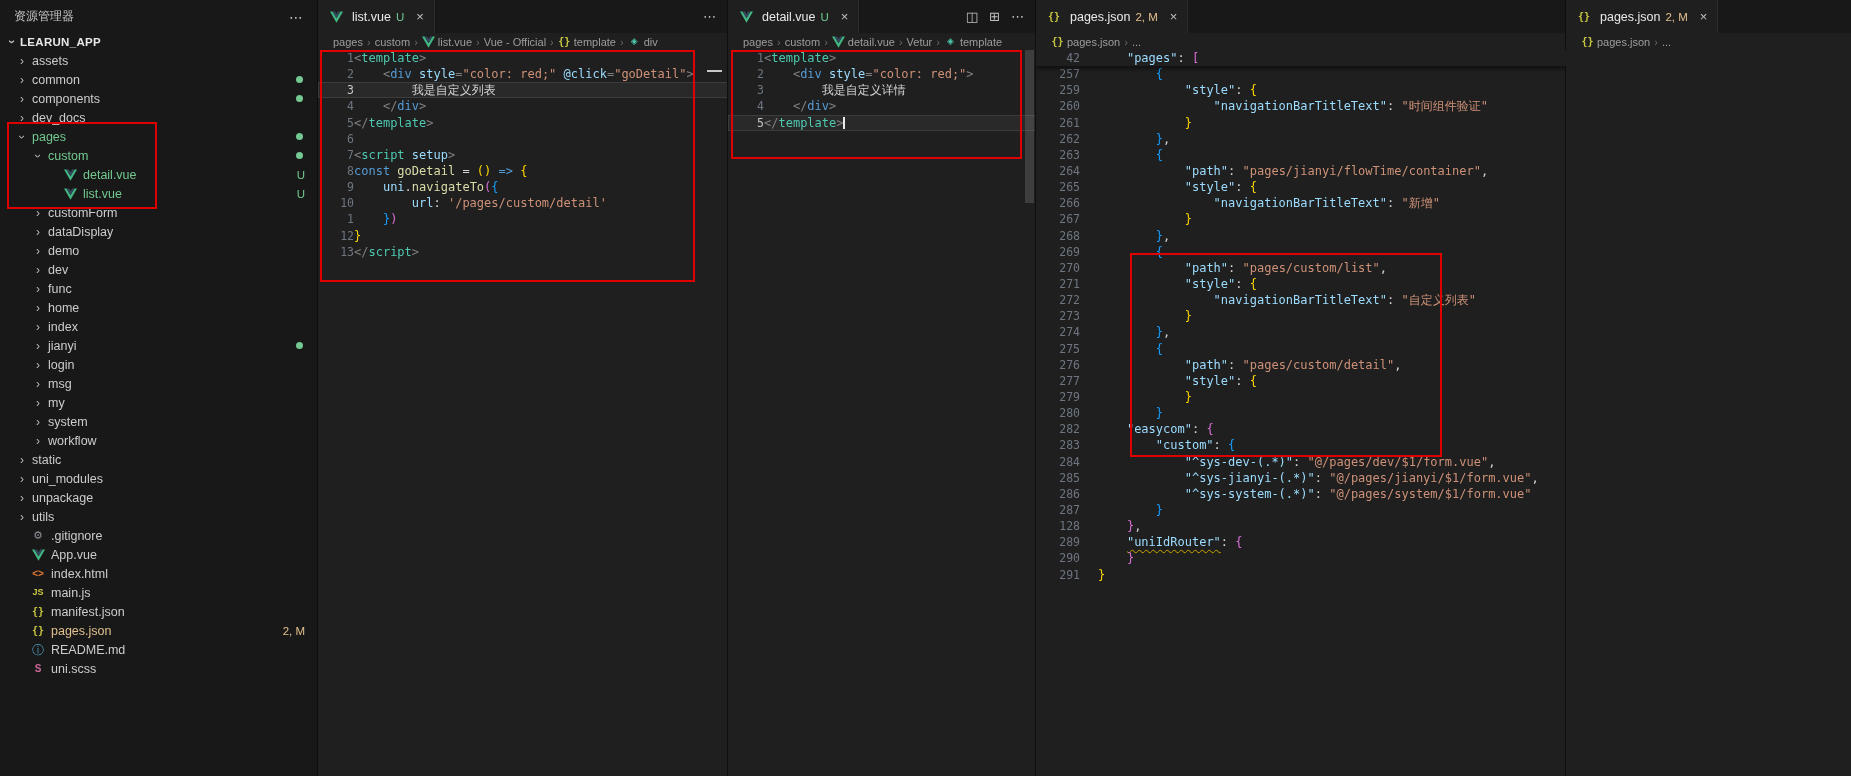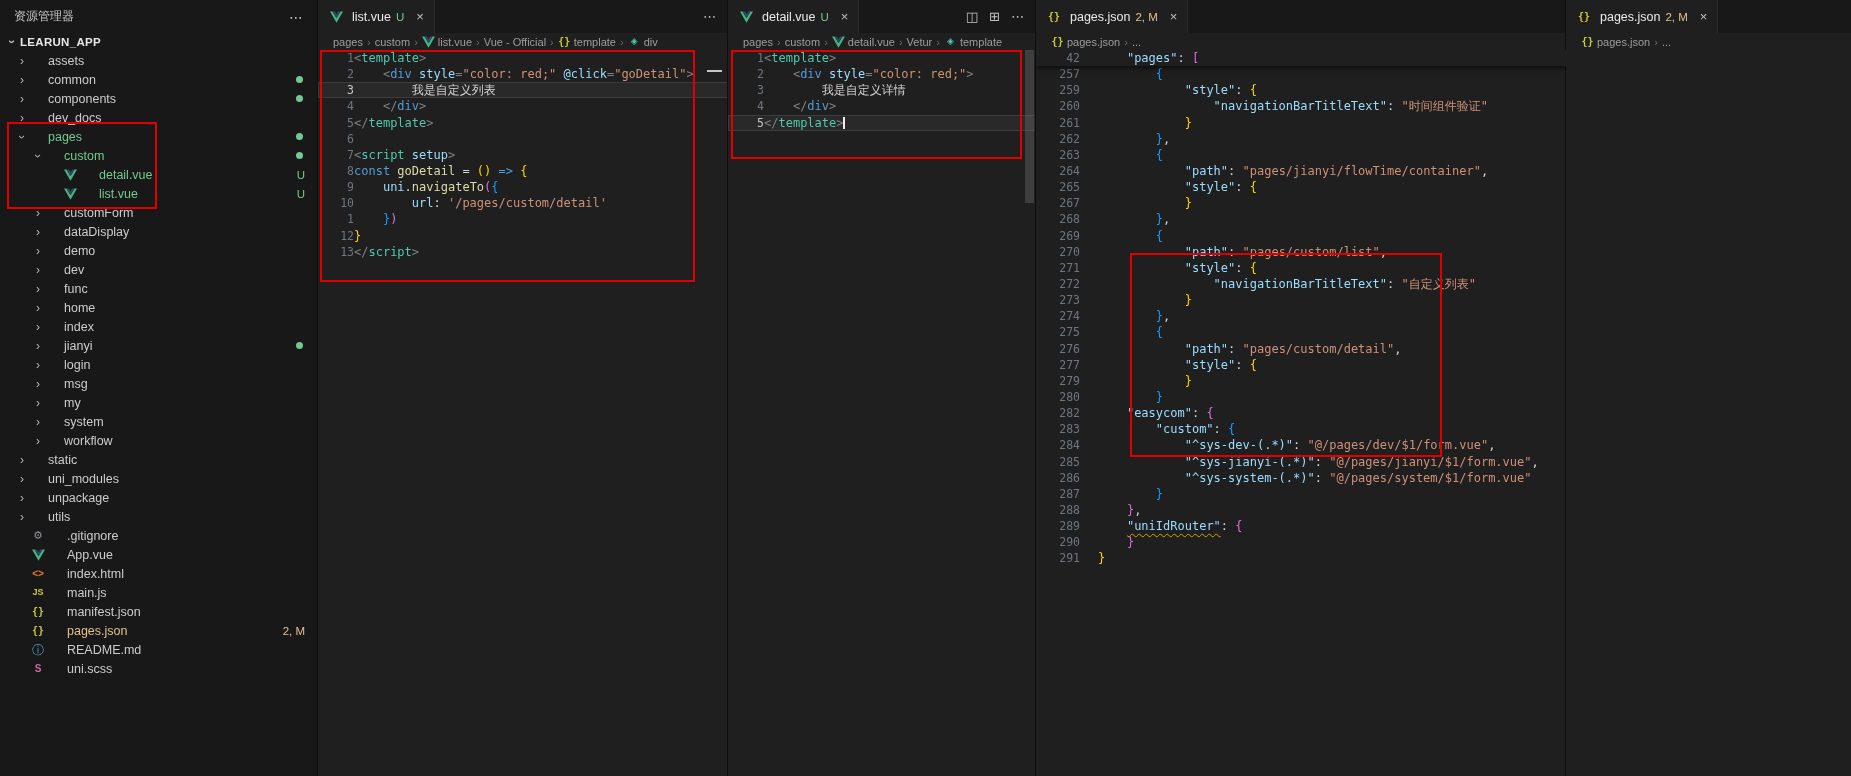--- a/index.html
+++ b/index.html
@@ -8,21 +8,21 @@
 
   
   .sidebar{position:absolute;top:0;left:0;bottom:0;width:317px;background:#181818;border-right:1px solid #0e0e0e}
   .sb-header{height:33px;display:flex;align-items:center;justify-content:space-between;padding:0 14px;font-size:12px;color:#c5c5c5}
   .more{font-size:14px;color:#c5c5c5;cursor:pointer}
   .sb-project{height:18px;display:flex;align-items:center;font-weight:bold;font-size:11.5px;letter-spacing:.3px;color:#e7e7e7;padding-left:4px}
   .tree{position:absolute;top:51px;left:0;right:0;bottom:0;overflow:hidden}
   .trow{display:flex;align-items:center;height:19px;font-size:12.5px;color:#cccccc;cursor:pointer;white-space:nowrap}
   .twistie{flex:0 0 16px;text-align:center;color:#b5b5b5;font-size:12px;line-height:1}
   .twistie.open{transform:rotate(90deg)}
-  .tlabel{margin-left:18px}
+  .tlabel{margin-left:2px}
   .c-green{color:var(--git_untracked)}
   .c-yellow{color:var(--git_modified)}
   .dotbadge{width:7px;height:7px;border-radius:50%;background:var(--git_untracked);margin-left:auto;margin-right:14px;flex:0 0 auto}
   .txtbadge{margin-left:auto;margin-right:12px;font-size:11.5px}
 
   
   .ficon{flex:0 0 16px;width:16px;display:inline-flex;align-items:center;justify-content:center;margin-right:3px;font-size:10px;line-height:1}
   .ficon.vue svg{display:block}
   .ficon.json,.ficon.braces{color:#cbcb41;font-weight:bold;font-family:"DejaVu Sans Mono",monospace;font-size:10px}
   .ficon.html{color:#e37933;font-weight:bold;font-size:10px}
@@ -398,40 +398,41 @@
       <div class="codearea wide">
         <div class="code-line sticky"><span class="ln">42</span><span class="lc"><span class="pl">    </span><span class="ky">"pages"</span><span class="pl">: </span><span class="b2">[</span></span></div>
         <div class="code-line"><span class="ln">257</span><span class="lc"><span class="pl">        </span><span class="b3">{</span></span></div>
         <div class="code-line"><span class="ln">259</span><span class="lc"><span class="pl">            </span><span class="ky">"style"</span><span class="pl">: </span><span class="b1">{</span></span></div>
         <div class="code-line"><span class="ln">260</span><span class="lc"><span class="pl">                </span><span class="ky">"navigationBarTitleText"</span><span class="pl">: </span><span class="st">"时间组件验证"</span></span></div>
         <div class="code-line"><span class="ln">261</span><span class="lc"><span class="pl">            </span><span class="b1">}</span></span></div>
         <div class="code-line"><span class="ln">262</span><span class="lc"><span class="pl">        </span><span class="b3">}</span><span class="pl">,</span></span></div>
         <div class="code-line"><span class="ln">263</span><span class="lc"><span class="pl">        </span><span class="b3">{</span></span></div>
         <div class="code-line"><span class="ln">264</span><span class="lc"><span class="pl">            </span><span class="ky">"path"</span><span class="pl">: </span><span class="st">"pages/jianyi/flowTime/container"</span><span class="pl">,</span></span></div>
         <div class="code-line"><span class="ln">265</span><span class="lc"><span class="pl">            </span><span class="ky">"style"</span><span class="pl">: </span><span class="b1">{</span></span></div>
+        <div class="code-line"><span class="ln">266</span><span class="lc"><span class="pl">                </span><span class="ky">"navigationBarTitleText"</span><span class="pl">: </span><span class="st">"新增"</span></span></div>
         <div class="code-line"><span class="ln">267</span><span class="lc"><span class="pl">            </span><span class="b1">}</span></span></div>
         <div class="code-line"><span class="ln">268</span><span class="lc"><span class="pl">        </span><span class="b3">}</span><span class="pl">,</span></span></div>
         <div class="code-line"><span class="ln">269</span><span class="lc"><span class="pl">        </span><span class="b3">{</span></span></div>
         <div class="code-line"><span class="ln">270</span><span class="lc"><span class="pl">            </span><span class="ky">"path"</span><span class="pl">: </span><span class="st">"pages/custom/list"</span><span class="pl">,</span></span></div>
         <div class="code-line"><span class="ln">271</span><span class="lc"><span class="pl">            </span><span class="ky">"style"</span><span class="pl">: </span><span class="b1">{</span></span></div>
         <div class="code-line"><span class="ln">272</span><span class="lc"><span class="pl">                </span><span class="ky">"navigationBarTitleText"</span><span class="pl">: </span><span class="st">"自定义列表"</span></span></div>
         <div class="code-line"><span class="ln">273</span><span class="lc"><span class="pl">            </span><span class="b1">}</span></span></div>
         <div class="code-line"><span class="ln">274</span><span class="lc"><span class="pl">        </span><span class="b3">}</span><span class="pl">,</span></span></div>
         <div class="code-line"><span class="ln">275</span><span class="lc"><span class="pl">        </span><span class="b3">{</span></span></div>
         <div class="code-line"><span class="ln">276</span><span class="lc"><span class="pl">            </span><span class="ky">"path"</span><span class="pl">: </span><span class="st">"pages/custom/detail"</span><span class="pl">,</span></span></div>
         <div class="code-line"><span class="ln">277</span><span class="lc"><span class="pl">            </span><span class="ky">"style"</span><span class="pl">: </span><span class="b1">{</span></span></div>
         <div class="code-line"><span class="ln">279</span><span class="lc"><span class="pl">            </span><span class="b1">}</span></span></div>
         <div class="code-line"><span class="ln">280</span><span class="lc"><span class="pl">        </span><span class="b3">}</span></span></div>
         <div class="code-line"><span class="ln">282</span><span class="lc"><span class="pl">    </span><span class="ky">"easycom"</span><span class="pl">: </span><span class="b2">{</span></span></div>
         <div class="code-line"><span class="ln">283</span><span class="lc"><span class="pl">        </span><span class="ky">"custom"</span><span class="pl">: </span><span class="b3">{</span></span></div>
         <div class="code-line"><span class="ln">284</span><span class="lc"><span class="pl">            </span><span class="ky">"^sys-dev-(.*)"</span><span class="pl">: </span><span class="st">"@/pages/dev/$1/form.vue"</span><span class="pl">,</span></span></div>
         <div class="code-line"><span class="ln">285</span><span class="lc"><span class="pl">            </span><span class="ky">"^sys-jianyi-(.*)"</span><span class="pl">: </span><span class="st">"@/pages/jianyi/$1/form.vue"</span><span class="pl">,</span></span></div>
         <div class="code-line"><span class="ln">286</span><span class="lc"><span class="pl">            </span><span class="ky">"^sys-system-(.*)"</span><span class="pl">: </span><span class="st">"@/pages/system/$1/form.vue"</span></span></div>
         <div class="code-line"><span class="ln">287</span><span class="lc"><span class="pl">        </span><span class="b3">}</span></span></div>
-        <div class="code-line"><span class="ln">288</span><span class="lc"><span class="pl">    </span><span class="b2">}</span><span class="pl">,</span></span></div>
+        <div class="code-line"><span class="ln">128</span><span class="lc"><span class="pl">    </span><span class="b2">}</span><span class="pl">,</span></span></div>
         <div class="code-line"><span class="ln">289</span><span class="lc"><span class="pl">    </span><span class="ky wn">"uniIdRouter"</span><span class="pl">: </span><span class="b2">{</span></span></div>
         <div class="code-line"><span class="ln">290</span><span class="lc"><span class="pl">    </span><span class="b2">}</span></span></div>
         <div class="code-line"><span class="ln">291</span><span class="lc"><span class="b1">}</span></span></div>
       </div>
     </section>
   <section class="group" style="left:1565px;width:286px">
       <div class="tabbar">
         <div class="tab">
           <span class="ficon json">{}</span>
           <span class="tablabel">pages.json</span>

